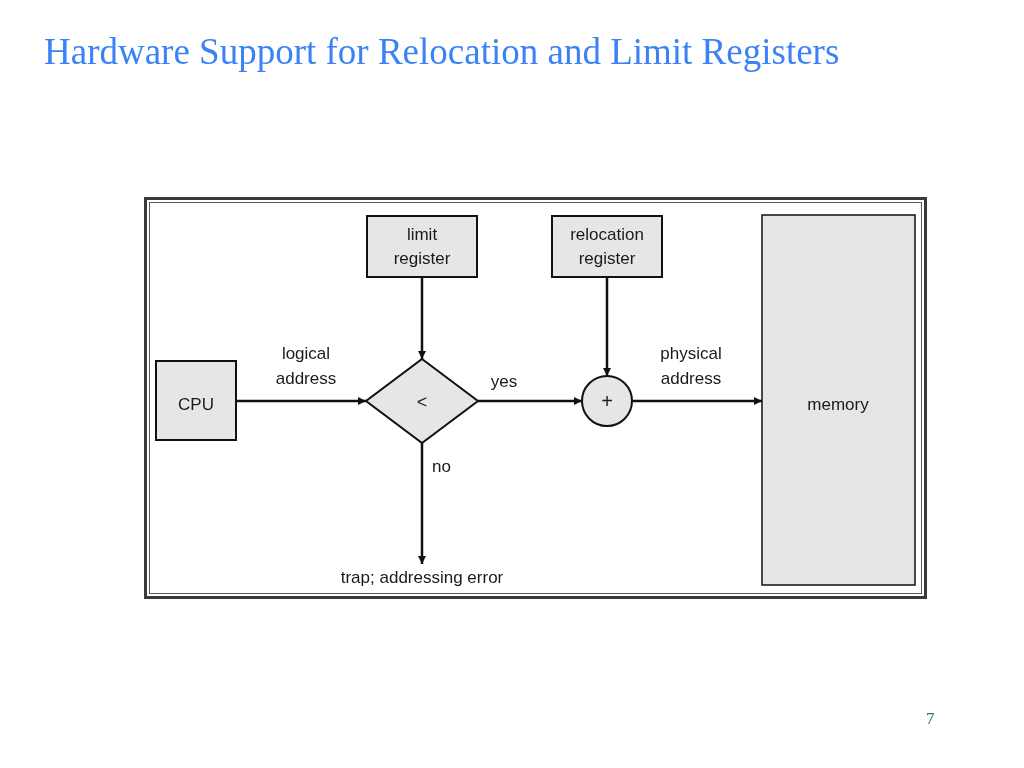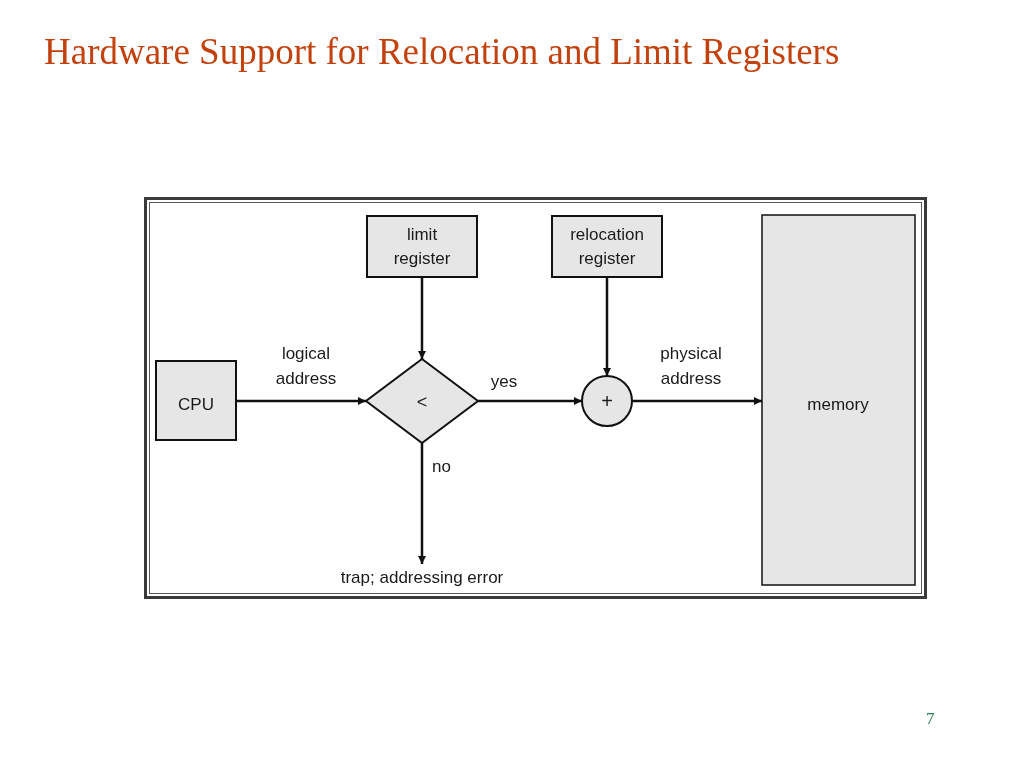--- a/index.html
+++ b/index.html
@@ -1,20 +1,20 @@
 <!DOCTYPE html>
 <html><head>
 <meta charset="utf-8">
 <style>
   html, body { margin: 0; padding: 0; }
   body { width: 1024px; height: 768px; background: #ffffff; position: relative; overflow: hidden; }
   .title {
     position: absolute; left: 44px; top: 30px;
     font-family: "Liberation Serif", serif; font-size: 37px;
-    color: #c2410c; white-space: nowrap; letter-spacing: 0px;
+    color: #3b82f6; white-space: nowrap; letter-spacing: 0px;
   }
   .frame {
     position: absolute; left: 144px; top: 197px; width: 783px; height: 402px;
     box-sizing: border-box; background: #ffffff;
     border: 3px solid #3a3a3a;
   }
   .frame-inner {
     position: absolute; left: 2px; top: 2px; right: 2px; bottom: 2px;
     border: 1px solid #5a5a5a; box-sizing: border-box;
   }

